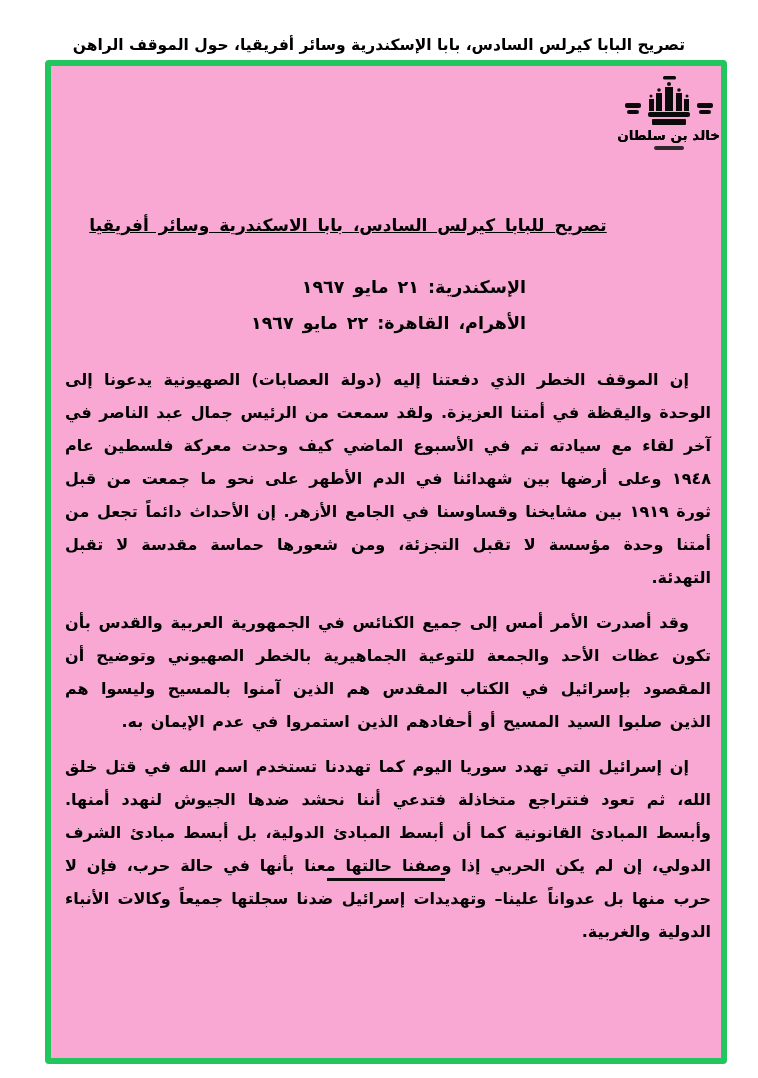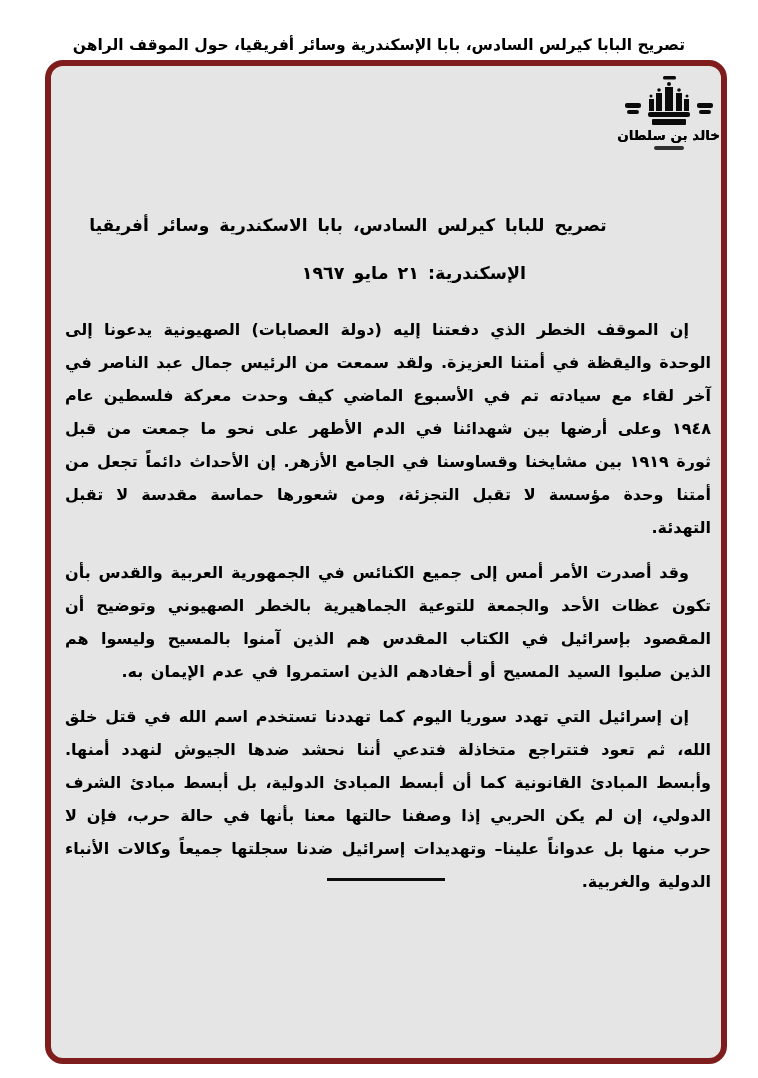--- a/index.html
+++ b/index.html
@@ -31,23 +31,23 @@
     letter-spacing: 0;
     margin-top: 10px;
   }
   
   .doc-frame {
     position: absolute;
     left: 45px;
     top: 60px;
     width: 670px;
     height: 992px;
-    border: 6px solid #7f1d1d;
-    border-radius: 18px;
-    background: #e5e5e5;
+    border: 6px solid #22c55e;
+    border-radius: 4px;
+    background: #f9a8d4;
     overflow: hidden;
   }
   
   .stamp {
     position: absolute;
     top: 10px;
     right: 1px;
     width: 102px;
     text-align: center;
     filter: blur(0.3px);
@@ -77,23 +77,24 @@
   }
   .title-block {
     margin-top: 139px;
     text-align: center;
     position: relative;
     right: 40px; 
     font-size: 17px;
     font-weight: 700;
     line-height: 40px;
     word-spacing: 4px;
+    text-decoration: underline;
   }
   .datelines {
-    margin-top: 10px;
+    margin-top: 24px;
     text-align: right;
     padding-right: 185px;
     font-size: 17.5px;
     font-weight: 700;
     line-height: 36px;
     word-spacing: 3px;
   }
   .body-block {
     margin-top: 22px;
     font-size: 16px;
@@ -156,20 +157,21 @@
     </div>
 
     <div class="doc-content">
 
       <div class="title-block">
         <div>تصريح للبابا كيرلس السادس، بابا الاسكندرية وسائر أفريقيا</div>
       </div>
 
       <div class="datelines">
         <div>الإسكندرية: ٢١ مايو ١٩٦٧</div>
+        <div>الأهرام، القاهرة: ٢٢ مايو ١٩٦٧</div>
       </div>
 
       <div class="body-block">
         <p>إن الموقف الخطر الذي دفعتنا إليه (دولة العصابات) الصهيونية يدعونا إلى الوحدة واليقظة في أمتنا العزيزة. ولقد سمعت من الرئيس جمال عبد الناصر في آخر لقاء مع سيادته تم في الأسبوع الماضي كيف وحدت معركة فلسطين عام ١٩٤٨ وعلى أرضها بين شهدائنا في الدم الأطهر على نحو ما جمعت من قبل ثورة ١٩١٩ بين مشايخنا وقساوسنا في الجامع الأزهر. إن الأحداث دائماً تجعل من أمتنا وحدة مؤسسة لا تقبل التجزئة، ومن شعورها حماسة مقدسة لا تقبل التهدئة.</p>
         <p>وقد أصدرت الأمر أمس إلى جميع الكنائس في الجمهورية العربية والقدس بأن تكون عظات الأحد والجمعة للتوعية الجماهيرية بالخطر الصهيوني وتوضيح أن المقصود بإسرائيل في الكتاب المقدس هم الذين آمنوا بالمسيح وليسوا هم الذين صلبوا السيد المسيح أو أحفادهم الذين استمروا في عدم الإيمان به.</p>
         <p>إن إسرائيل التي تهدد سوريا اليوم كما تهددنا تستخدم اسم الله في قتل خلق الله، ثم تعود فتتراجع متخاذلة فتدعي أننا نحشد ضدها الجيوش لنهدد أمنها. وأبسط المبادئ القانونية كما أن أبسط المبادئ الدولية، بل أبسط مبادئ الشرف الدولي، إن لم يكن الحربي إذا وصفنا حالتها معنا بأنها في حالة حرب، فإن لا حرب منها بل عدواناً علينا– وتهديدات إسرائيل ضدنا سجلتها جميعاً وكالات الأنباء الدولية والغربية.</p>
       </div>
 
     </div>
 

